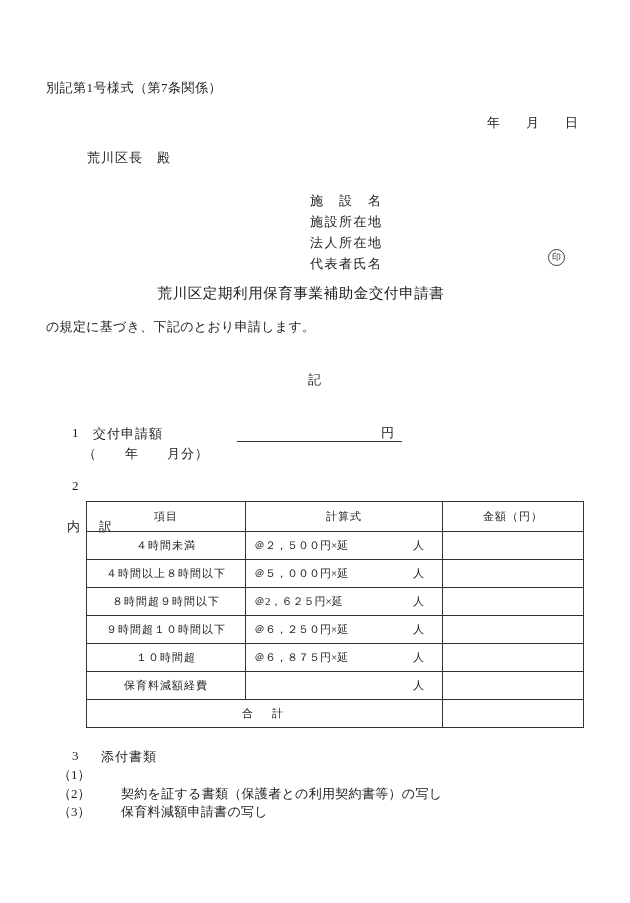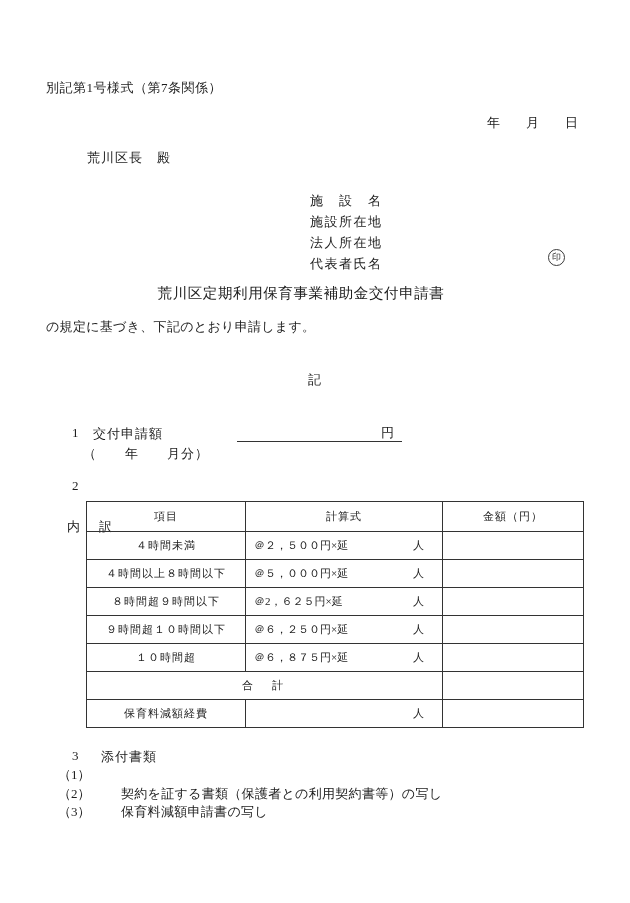--- a/index.html
+++ b/index.html
@@ -157,31 +157,31 @@
       <td class="item-cell">１０時間超</td>
       <td>
             <div class="formula-wrap">
               <span>＠６，８７５円×延</span>
               <span>人</span>
             </div>
           </td>
       <td></td>
     </tr>
     <tr>
+      <td class="item-cell">保育料減額経費</td>
+      <td>
+            <div class="formula-wrap">
+              <span></span>
+              <span>人</span>
+            </div>
+          </td>
+      <td></td>
+    </tr>
+    <tr>
       <td colspan="2" class="total-cell">合　計</td>
-      <td></td>
-    </tr>
-    <tr>
-      <td class="item-cell">保育料減額経費</td>
-      <td>
-            <div class="formula-wrap">
-              <span></span>
-              <span>人</span>
-            </div>
-          </td>
       <td></td>
     </tr>
   </tbody>
     </table>
 
   <div class="abs sec-no sec3-no">3</div>
   <div class="abs sec3-label">添付書類</div>
 
   <div class="abs attachments">
     <div class="attachment-row">

